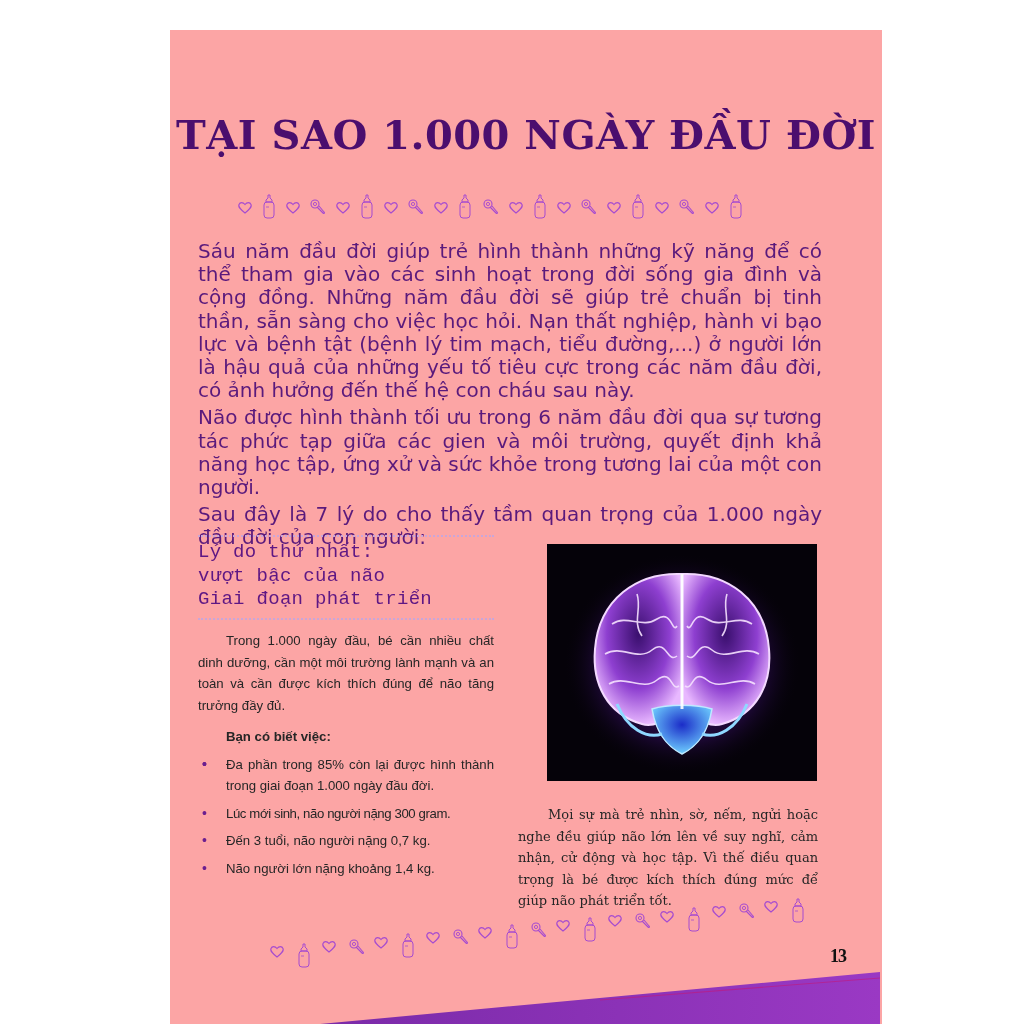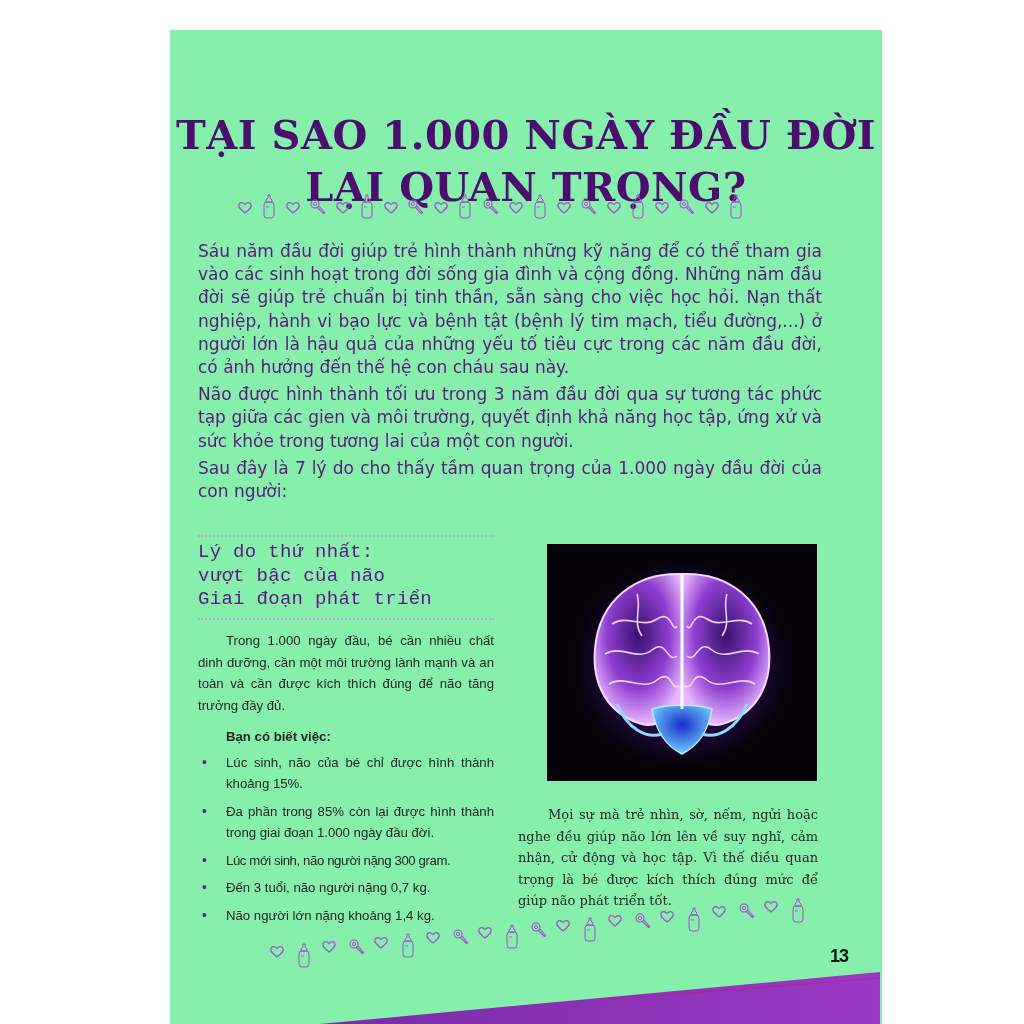--- a/index.html
+++ b/index.html
@@ -1,36 +1,36 @@
 <!DOCTYPE html>
 <html><head>
   <meta charset="utf-8">
   <style>
     html, body { margin: 0; padding: 0; }
     body {
       width: 1024px; height: 1024px; background: #ffffff; position: relative; overflow: hidden;
       font-family: "Liberation Sans", sans-serif;
     }
-    .page { position: absolute; left: 170px; top: 30px; width: 712px; height: 994px; background: #86efac; }
+    .page { position: absolute; left: 170px; top: 30px; width: 712px; height: 994px; background: #fca5a5; }
 
     .title {
       position: absolute; left: 0; top: 52px; width: 712px; text-align: center;
       font-family: "DejaVu Serif", serif; font-weight: bold; color: #4b0e6e;
       font-size: 40px; line-height: 52px; letter-spacing: 0.5px;
     }
     .title .line { display: block; }
 
     .ornament-row { position: absolute; display: flex; align-items: center; }
     .ornament-row.top { left: 68px; top: 164px; gap: 9px; }
     .orn { display: inline-block; color: #a54bd0; }
     .orn svg { display: block; }
 
     .intro {
       position: absolute; left: 28px; top: 210px; width: 624px;
-      font-family: "DejaVu Sans", sans-serif; color: #5a1a7c; font-size: 17px; line-height: 23.2px;
+      font-family: "DejaVu Sans", sans-serif; color: #5a1a7c; font-size: 20px; line-height: 23.2px;
       text-align: justify;
     }
     .intro p { margin: 0 0 4px 0; }
 
     .section-head {
       position: absolute; left: 28px; top: 505px; width: 296px;
       border-top: 2px dotted #c9a6d9; border-bottom: 2px dotted #c9a6d9;
       padding: 4px 0 6px 0;
     }
     .section-head .h {
@@ -54,33 +54,32 @@
     }
 
     .right-col {
       position: absolute; left: 348px; top: 774px; width: 300px;
       font-family: "DejaVu Serif", serif; color: #262626; font-size: 13px; line-height: 21.5px; text-align: justify;
     }
     .right-col p { margin: 0; text-indent: 30px; }
 
     .page-number {
       position: absolute; left: 660px; top: 916px;
-      font-family: Liberation Sans, sans-serif; font-weight: bold; font-size: 18px; color: #111; letter-spacing: -1px;
+      font-family: Liberation Serif, serif; font-weight: bold; font-size: 18px; color: #111; letter-spacing: -1px;
     }
     .bottom-band { position: absolute; left: 0; top: 0; width: 1024px; height: 1024px; pointer-events: none; }
     .ornament-row.bottom { position: absolute; left: 270px; top: 945px; }
   </style>
 </head>
 <body>
 
 <div class="page">
 
   <h1 class="title">
     <span class="line">TẠI SAO 1.000 NGÀY ĐẦU ĐỜI</span>
-    <span class="line">LẠI QUAN TRỌNG?</span>
   </h1>
 
   <div class="ornament-row top" id="orn-top">
       <span class="orn">
         <svg width="14" height="13" viewBox="0 0 14 13">
           <path d="M7 12 C 2 8, 0 6, 1 3.5 C 2 1, 5 1, 7 3.5 C 9 1, 12 1, 13 3.5 C 14 6, 12 8, 7 12 Z" fill="none" stroke="currentColor" stroke-width="1.1"></path>
         </svg>
       </span>
       <span class="orn">
         <svg width="16" height="26" viewBox="0 0 16 26">
@@ -201,35 +200,35 @@
         <svg width="16" height="26" viewBox="0 0 16 26">
           <path d="M7 1 L9 1 L9 4 L11 6 L11 8 L5 8 L5 6 L7 4 Z" fill="none" stroke="currentColor" stroke-width="1"></path>
           <rect x="3" y="8" width="10" height="16" rx="3" fill="none" stroke="currentColor" stroke-width="1"></rect>
           <line x1="5" y1="13" x2="8" y2="13" stroke="currentColor" stroke-width="0.8"></line>
         </svg>
       </span>
     </div>
 
   <div class="intro">
     <p>Sáu năm đầu đời giúp trẻ hình thành những kỹ năng để có thể tham gia vào các sinh hoạt trong đời sống gia đình và cộng đồng. Những năm đầu đời sẽ giúp trẻ chuẩn bị tinh thần, sẵn sàng cho việc học hỏi. Nạn thất nghiệp, hành vi bạo lực và bệnh tật (bệnh lý tim mạch, tiểu đường,...) ở người lớn là hậu quả của những yếu tố tiêu cực trong các năm đầu đời, có ảnh hưởng đến thế hệ con cháu sau này.</p>
-    <p>Não được hình thành tối ưu trong 3 năm đầu đời qua sự tương tác phức tạp giữa các gien và môi trường, quyết định khả năng học tập, ứng xử và sức khỏe trong tương lai của một con người.</p>
+    <p>Não được hình thành tối ưu trong 6 năm đầu đời qua sự tương tác phức tạp giữa các gien và môi trường, quyết định khả năng học tập, ứng xử và sức khỏe trong tương lai của một con người.</p>
     <p>Sau đây là 7 lý do cho thấy tầm quan trọng của 1.000 ngày đầu đời của con người:</p>
   </div>
 
   <div class="section-head">
     <span class="h">Lý do thứ nhất:</span>
     <span class="h">vượt bậc của não</span>
     <span class="h">Giai đoạn phát triển</span>
   </div>
 
   <div class="left-col">
     <p class="lead">Trong 1.000 ngày đầu, bé cần nhiều chất dinh dưỡng, cần một môi trường lành mạnh và an toàn và cần được kích thích đúng để não tăng trưởng đầy đủ.</p>
     <div class="did-you-know">Bạn có biết việc:</div>
     <ul>
-      <li><span class="bullet">•</span><span>Lúc sinh, não của bé chỉ được hình thành khoảng 15%.</span></li>
+      <li><span class="bullet">•</span></li>
       <li><span class="bullet">•</span><span>Đa phần trong 85% còn lại được hình thành trong giai đoạn 1.000 ngày đầu đời.</span></li>
       <li style="letter-spacing:-0.4px"><span class="bullet">•</span><span>Lúc mới sinh, não người nặng 300 gram.</span></li>
       <li><span class="bullet">•</span><span>Đến 3 tuổi, não người nặng 0,7 kg.</span></li>
       <li><span class="bullet">•</span><span>Não người lớn nặng khoảng 1,4 kg.</span></li>
     </ul>
   </div>
 
   <div class="brain">
     <svg width="270" height="237" viewBox="0 0 270 237">
       <defs>

